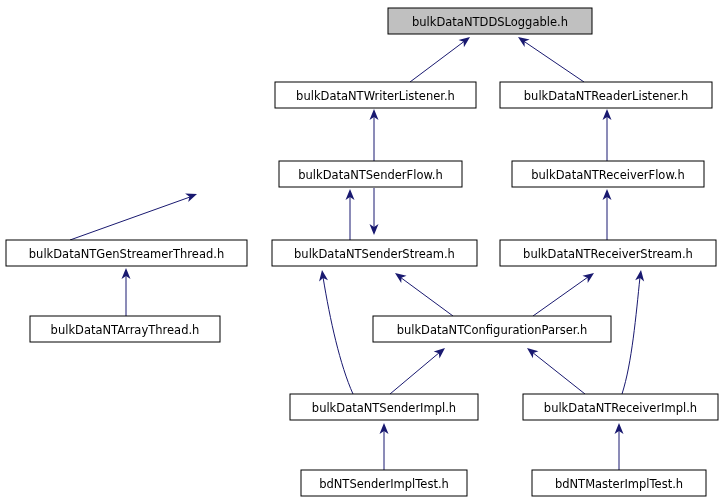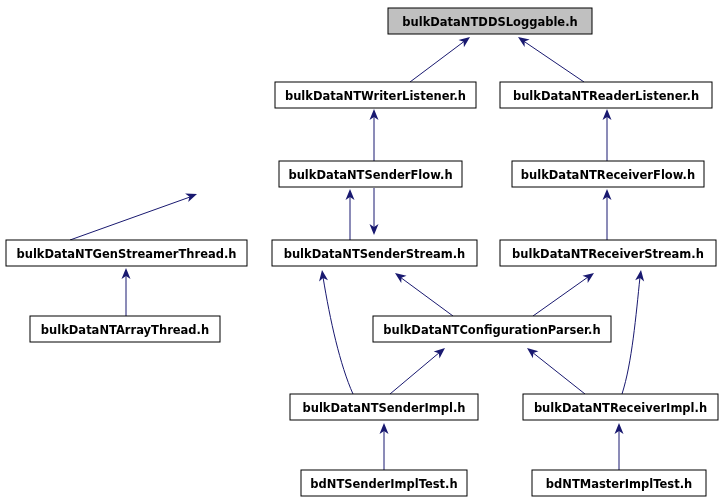--- a/index.html
+++ b/index.html
@@ -7,21 +7,20 @@
     padding: 0;
     background: #ffffff;
   }
   #graph-root {
     position: relative;
     width: 728px;
     height: 504px;
     background: #ffffff;
     font-family: "DejaVu Sans", "Liberation Sans", sans-serif;
     overflow: hidden;
-    font-weight: bold;
   }
   #graph-svg {
     position: absolute;
     top: 0;
     left: 0;
     width: 728px;
     height: 504px;
   }
   .node-label {
     font-family: "DejaVu Sans", "Liberation Sans", sans-serif;

